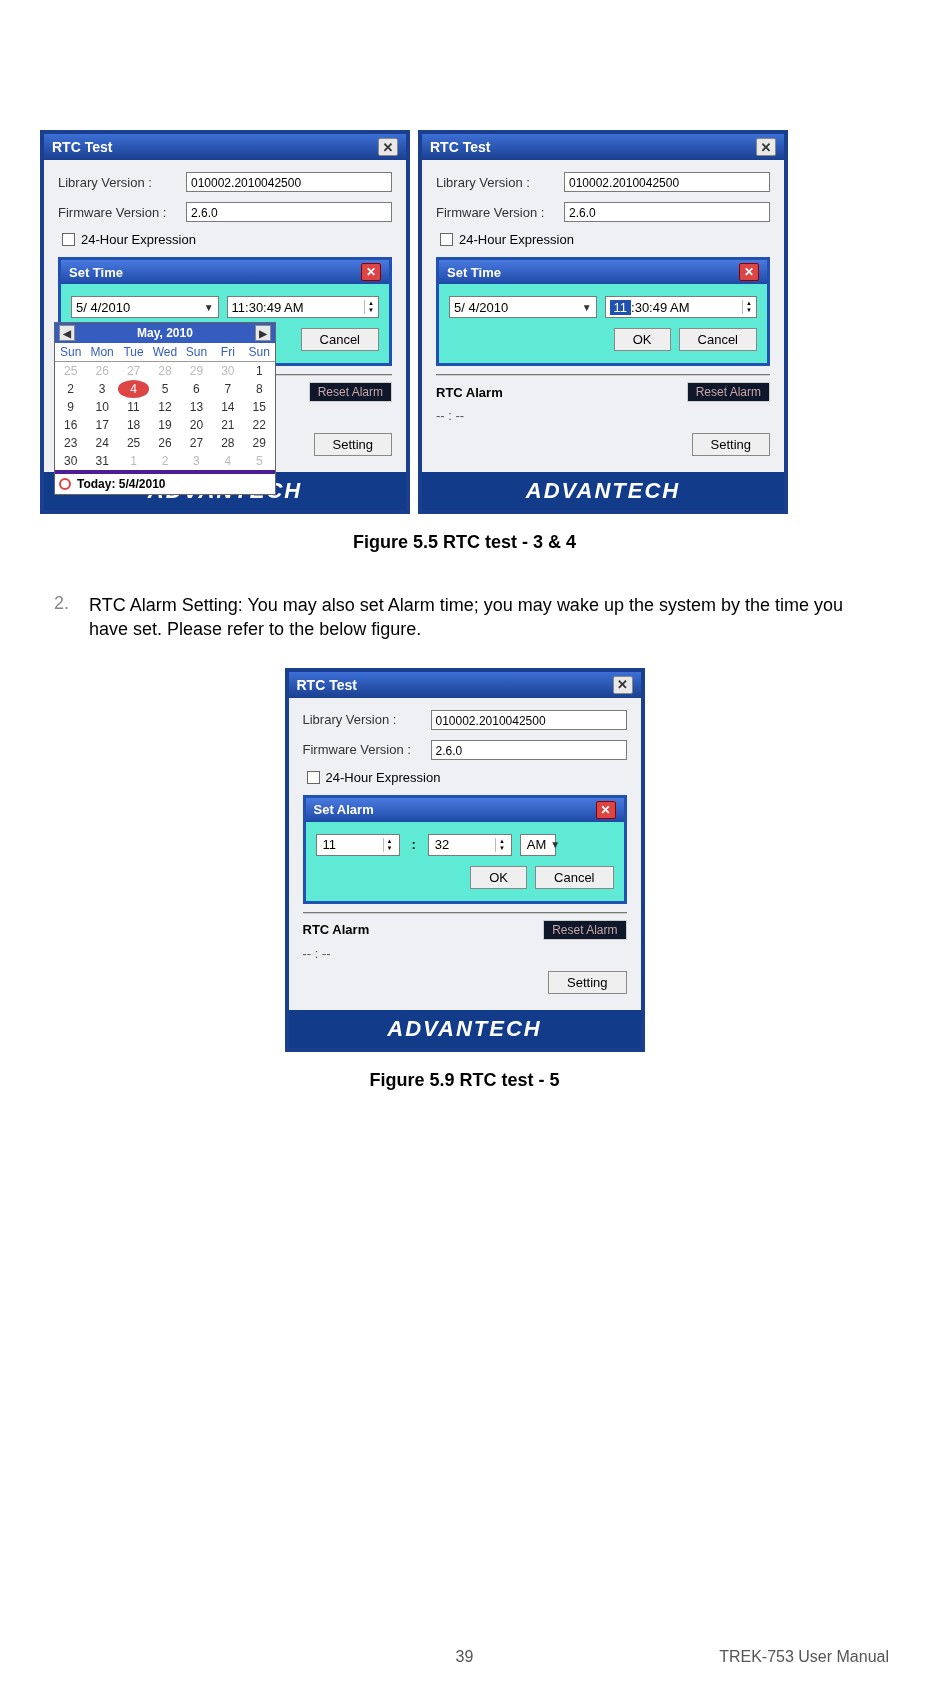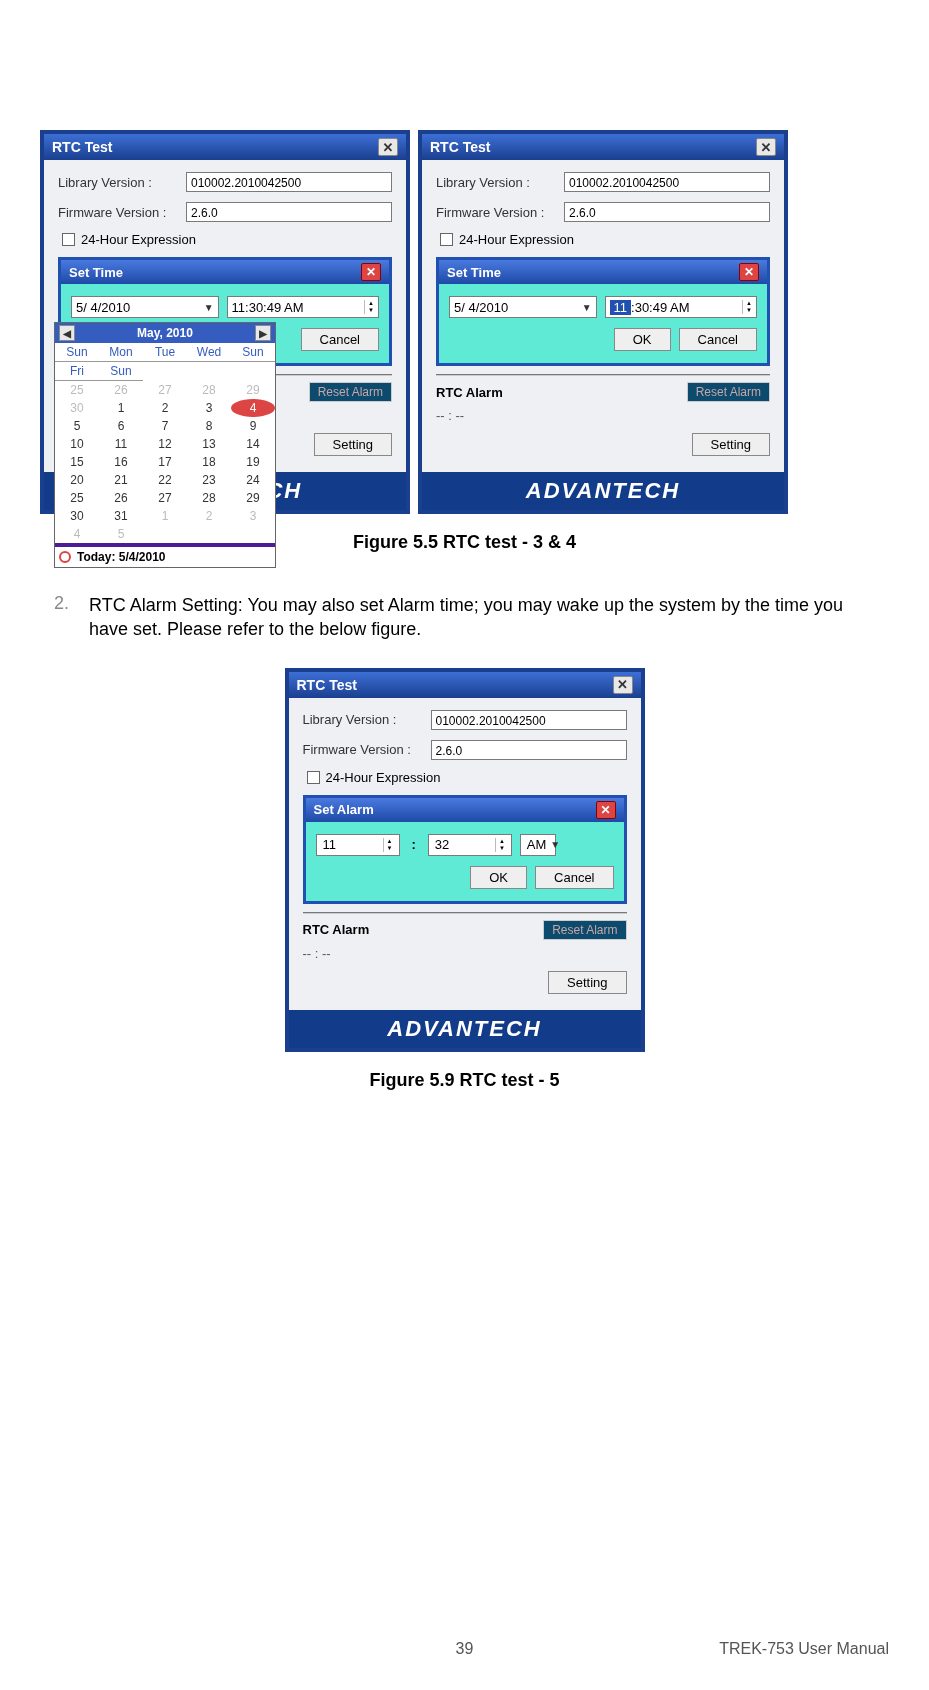--- a/index.html
+++ b/index.html
@@ -114,21 +114,21 @@
   .rtc-alarm-row {
     margin-top: 8px;
     border-top: 2px groove #ccc;
     padding-top: 6px;
     display:flex;
     justify-content:space-between;
     align-items:center;
   }
   .rtc-alarm-left { font-weight: bold; }
   .ghost-btn {
-    border:1px solid #ccc; color:#c7a6a6; background:#0c4a6e;
+    border:1px solid #ccc; color:#c7a6a6; background:#0f172a;
     padding:2px 8px; font-size:12px;
   }
   .alarm-time { margin: 6px 0 10px 0; color:#555; }
   .setting-row { display:flex; justify-content:flex-end; margin-bottom:8px;}
   .logo-bar {
     background: #123c8a;
     color:#fff;
     font-weight:bold;
     font-style: italic;
     letter-spacing: 2px;
@@ -145,42 +145,42 @@
     border:1px solid #666;
     z-index: 10;
     font-size:12px;
   }
   .cal-head {
     background: #355dc0; color:#fff;
     display:flex; align-items:center; justify-content:space-between;
     padding:2px 4px; font-weight:bold;
   }
   .cal-nav { background:#e8e8e8; color:#333; width:16px; height:16px; display:flex;align-items:center;justify-content:center; font-size:10px; border:1px solid #888;}
-  .cal-grid { display:grid; grid-template-columns: repeat(5,1fr); text-align:center; }
+  .cal-grid { display:grid; grid-template-columns: repeat(7,1fr); text-align:center; }
   .cal-dow { color:#355dc0; padding:2px 0; border-bottom:1px solid #999;}
   .cal-day { padding:2px 0; color:#333; }
   .cal-day.other { color:#bbb; }
   .cal-day.selected { background:#d44; color:#fff; border-radius:50%; }
   .cal-today-row { border-top:4px solid #4c1d95; padding:3px 4px; display:flex; align-items:center; gap:6px; font-weight:bold;}
   .red-dot-ring { width:12px; height:12px; border:2px solid #d44; border-radius:50%; display:inline-block;}
   
   .spin-input { background:#fff; border:1px solid #7a7a7a; display:flex; align-items:center; justify-content:space-between; padding:2px 6px; height:22px; font-size:13px; }
   .spin-small { width: 84px; }
   .ampm { width: 36px; }
   .colon { font-weight:bold; padding: 0 4px; }
   .highlighted { background:#2050b0; color:#fff; padding:0 4px;}
 
   .caption { text-align:center; font-weight:bold; font-size:18px; margin: 18px 0 40px 0; }
   .step-row { display:flex; gap: 20px; font-size:18px; margin: 0 14px 26px 14px; }
   .step-num { color:#888; }
   .step-text { line-height: 1.35; }
   .center-fig { display:flex; justify-content:center; }
   .footer {
     position: fixed;
-    bottom: 32px;
+    bottom: 24px;
     width: 849px;
     display:flex;
     justify-content:space-between;
     font-size: 16px;
     color:#555;
   }
   .footer-center { position:absolute; left:50%; transform:translateX(-50%);}
 </style>
 </head>
 <body>

